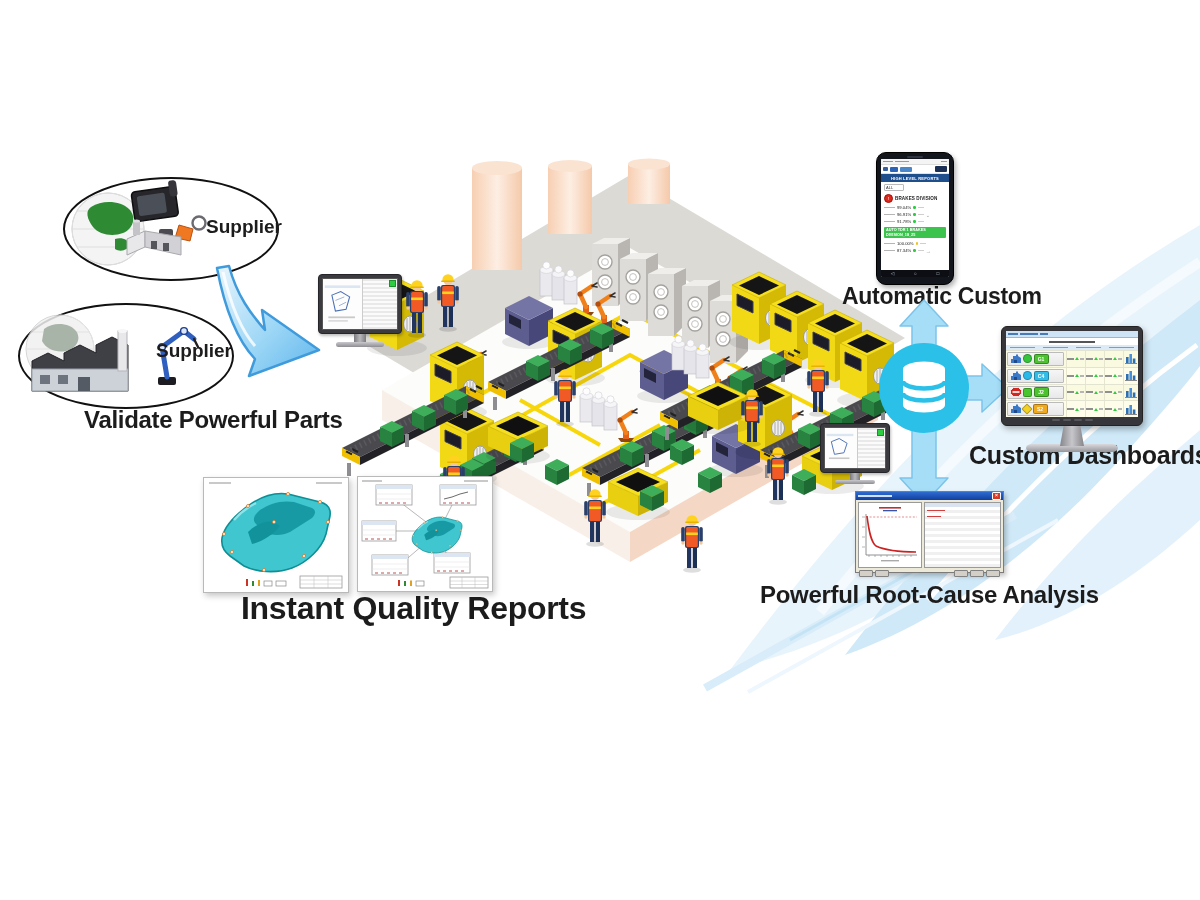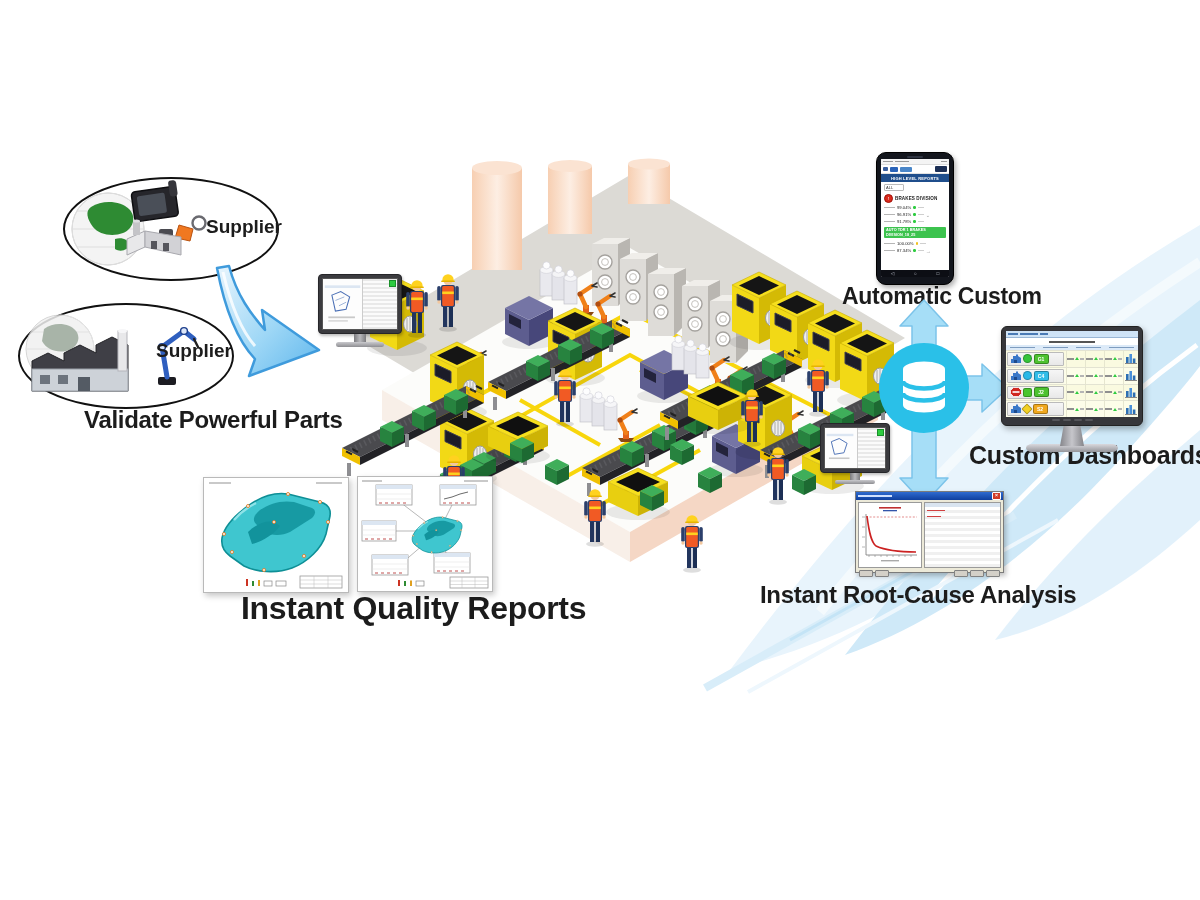--- a/index.html
+++ b/index.html
@@ -385,21 +385,21 @@
           <stop offset="1" stop-color="#5eb6ec"></stop>
       </linearGradient>
     </defs>
     <path d="M10,6 C18,48 30,78 48,97 L42,114 L112,88 L55,48 L58,68 C44,52 30,34 22,4 Z" fill="url(#gradArrow)" stroke="#3f9bdc" stroke-width="2.5" stroke-linejoin="round"></path>
     <path d="M16,10 C24,44 34,68 48,84" stroke="#ffffff" stroke-width="3" fill="none" opacity=".8"></path>
   </svg>
 
   <div class="lbl" style="left:84px;top:406px;font-size:24px;">Validate Powerful Parts</div>
   <div class="lbl" style="left:842px;top:283px;font-size:23px;">Automatic Custom</div>
   <div class="lbl" style="left:969px;top:441px;font-size:25px;">Custom Dashboards</div>
-  <div class="lbl" style="left:760px;top:581px;font-size:24px;">Instant Root-Cause Analysis</div>
+  <div class="lbl" style="left:760px;top:581px;font-size:24px;">Powerful Root-Cause Analysis</div>
   <div class="lbl" style="left:233px;top:590px;font-size:32px;margin-left:8px;">Instant Quality Reports</div>
 
   <svg class="abs" style="left:848px;top:292px" width="165" height="225" viewBox="0 0 165 225">
     <g fill="#a6def7" stroke="#7cc4ea" stroke-width="1.5" stroke-linejoin="round">
       <path d="M64,100 L64,34 L52,34 L76,8 L100,34 L88,34 L88,100 Z"></path>
       <path d="M90,84 L134,84 L134,72 L160,96 L134,120 L134,108 L90,108 Z"></path>
       <path d="M64,120 L64,186 L52,186 L76,212 L100,186 L88,186 L88,120 Z"></path>
     </g>
     <circle cx="76" cy="96" r="45" fill="#2ac0e8"></circle>
     <g fill="#ffffff">

